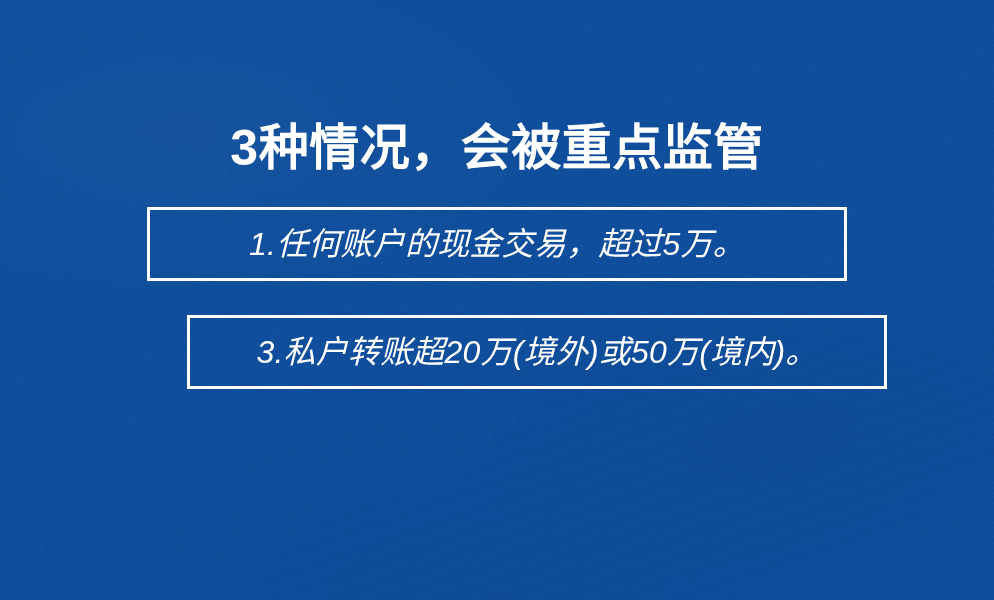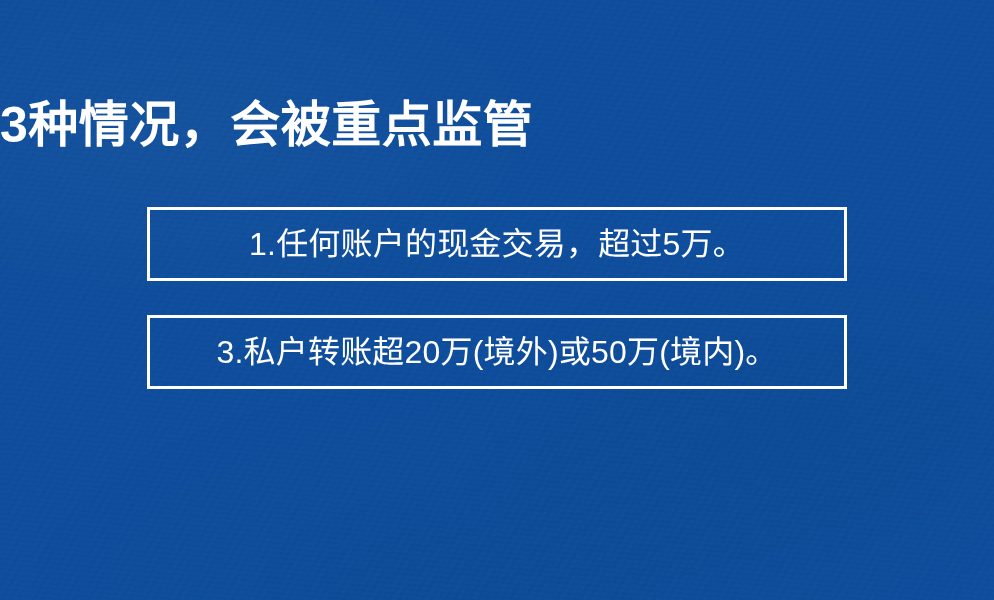--- a/index.html
+++ b/index.html
@@ -74,23 +74,23 @@
     background-image:
       radial-gradient(ellipse 60% 45% at 18% 22%, rgba(255,255,255,0.055), rgba(255,255,255,0) 70%),
       radial-gradient(ellipse 55% 40% at 82% 70%, rgba(0,0,0,0.060), rgba(0,0,0,0) 72%),
       radial-gradient(ellipse 70% 55% at 50% 100%, rgba(0,0,0,0.055), rgba(0,0,0,0) 75%);
   }
 
   
   .headline {
     position: absolute;
     left: 0;
-    top: 60px;
+    top: 83px;
     width: 994px;
-    text-align: left;
+    text-align: center;
     color: #ffffff;
     font-size: 50px;
     line-height: 62px;
     font-weight: 700;
     letter-spacing: 0.5px;
     white-space: nowrap;
     z-index: 3;
   }
 
   
@@ -106,24 +106,26 @@
     box-sizing: border-box;
     width: 700px;
     height: 74px;
     border: 3px solid #ffffff;
     border-radius: 0;
     background: transparent;
     display: flex;
     align-items: center;
     justify-content: center;
     margin-bottom: 34px;
+    font-style: italic;
   }
 
   .rule-box:last-child {
     margin-bottom: 0;
+    margin-left: 40px;
   }
 
   .rule-text {
     color: #ffffff;
     font-size: 32px;
     line-height: 40px;
     font-weight: 500;
     letter-spacing: 0.2px;
     white-space: nowrap;
     text-align: center;

